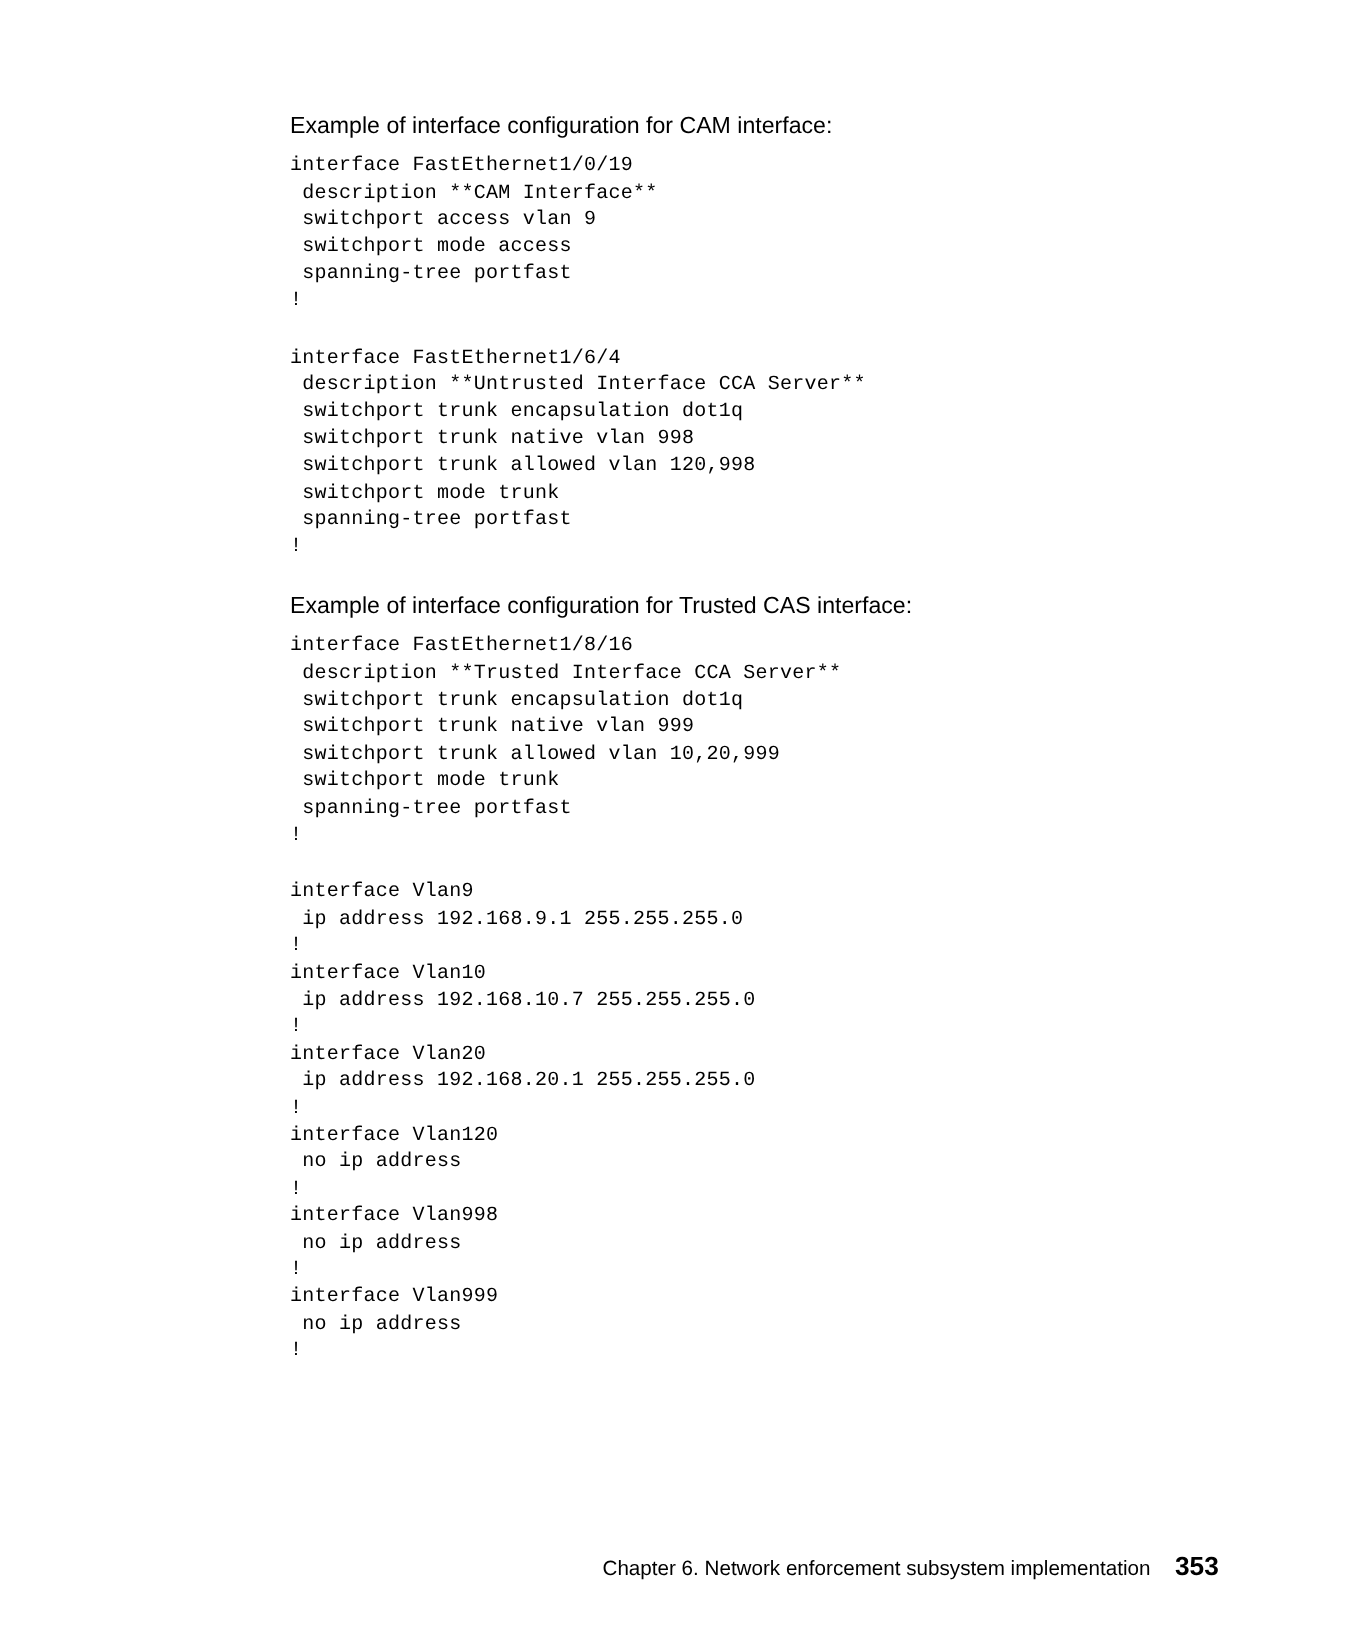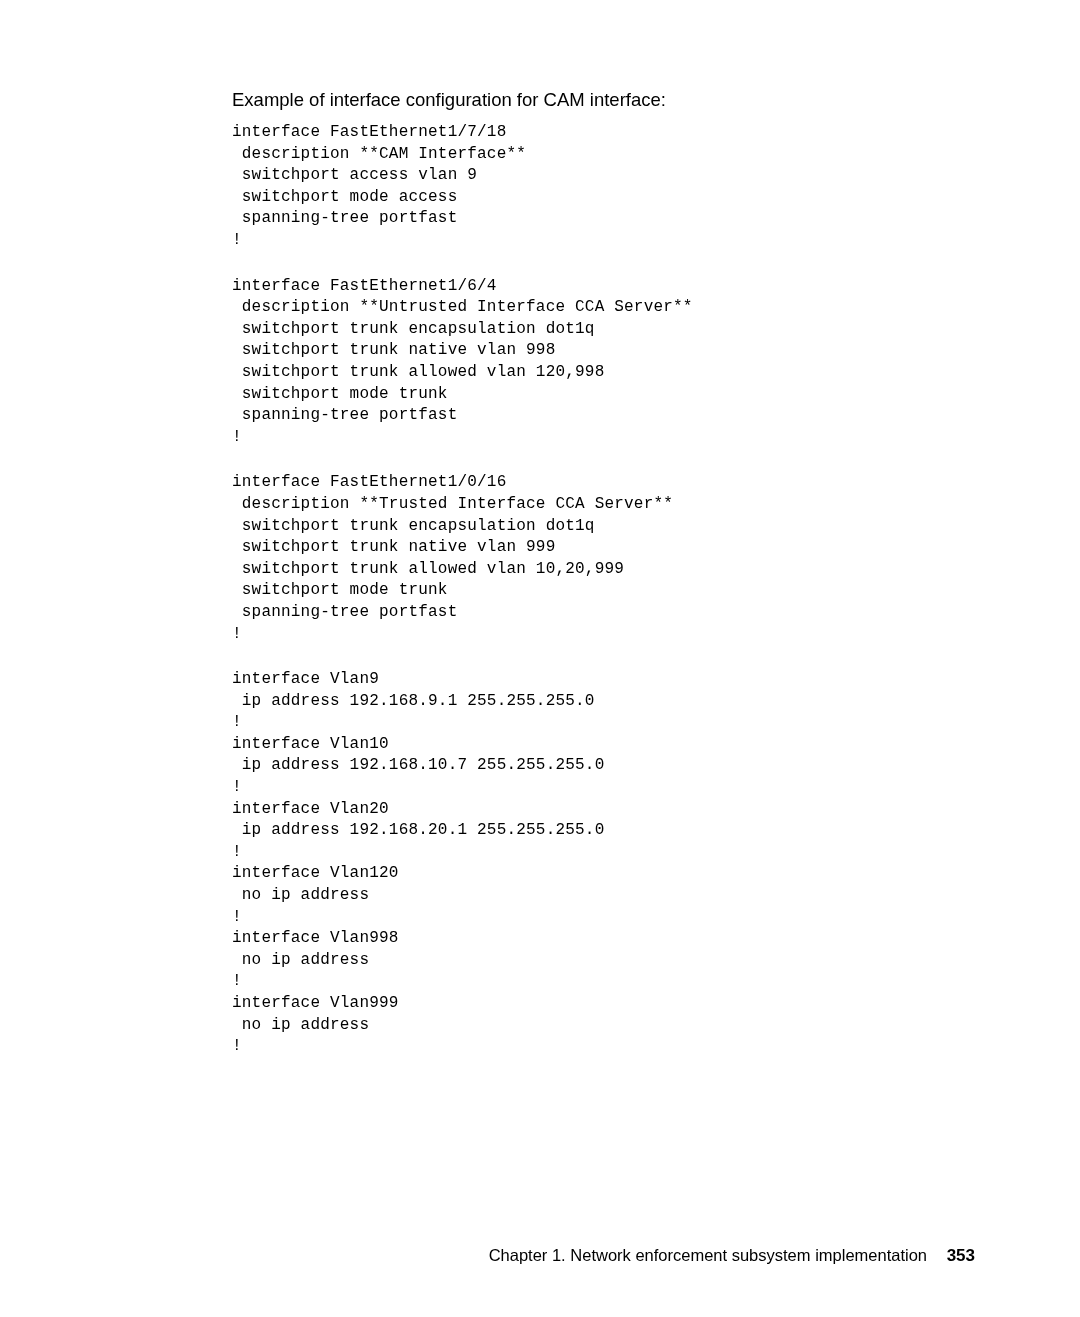--- a/index.html
+++ b/index.html
@@ -30,50 +30,51 @@
       letter-spacing: 0.2px;
     }
     .footer {
       position: absolute;
       bottom: 52px;
       right: 105px;
       font-size: 16.5px;
     }
     .page-num {
       font-weight: bold;
-      font-size: 17px;
+      font-size: 21px;
       margin-left: 14px;
     }
   </style>
 </head>
 <body>
 
 <div>
   <p class="para">Example of interface configuration for CAM interface:</p>
-  <div class="code-block">interface FastEthernet1/7/18
+  <div class="code-block">interface FastEthernet1/0/19
  description **CAM Interface**
  switchport access vlan 9
  switchport mode access
  spanning-tree portfast
 !</div>
 </div>
 
 <div>
   <div class="code-block">interface FastEthernet1/6/4
  description **Untrusted Interface CCA Server**
  switchport trunk encapsulation dot1q
  switchport trunk native vlan 998
  switchport trunk allowed vlan 120,998
  switchport mode trunk
  spanning-tree portfast
 !</div>
 </div>
 
 <div>
-  <div class="code-block">interface FastEthernet1/0/16
+  <p class="para">Example of interface configuration for Trusted CAS interface:</p>
+  <div class="code-block">interface FastEthernet1/8/16
  description **Trusted Interface CCA Server**
  switchport trunk encapsulation dot1q
  switchport trunk native vlan 999
  switchport trunk allowed vlan 10,20,999
  switchport mode trunk
  spanning-tree portfast
 !</div>
 </div>
 
 <div>
@@ -91,15 +92,15 @@
 !
 interface Vlan998
  no ip address
 !
 interface Vlan999
  no ip address
 !</div>
 </div>
 
 <div class="footer">
-  <span>Chapter 1. Network enforcement subsystem implementation</span>
+  <span>Chapter 6. Network enforcement subsystem implementation</span>
   <span class="page-num">353</span>
 </div>
 
 </body></html>

